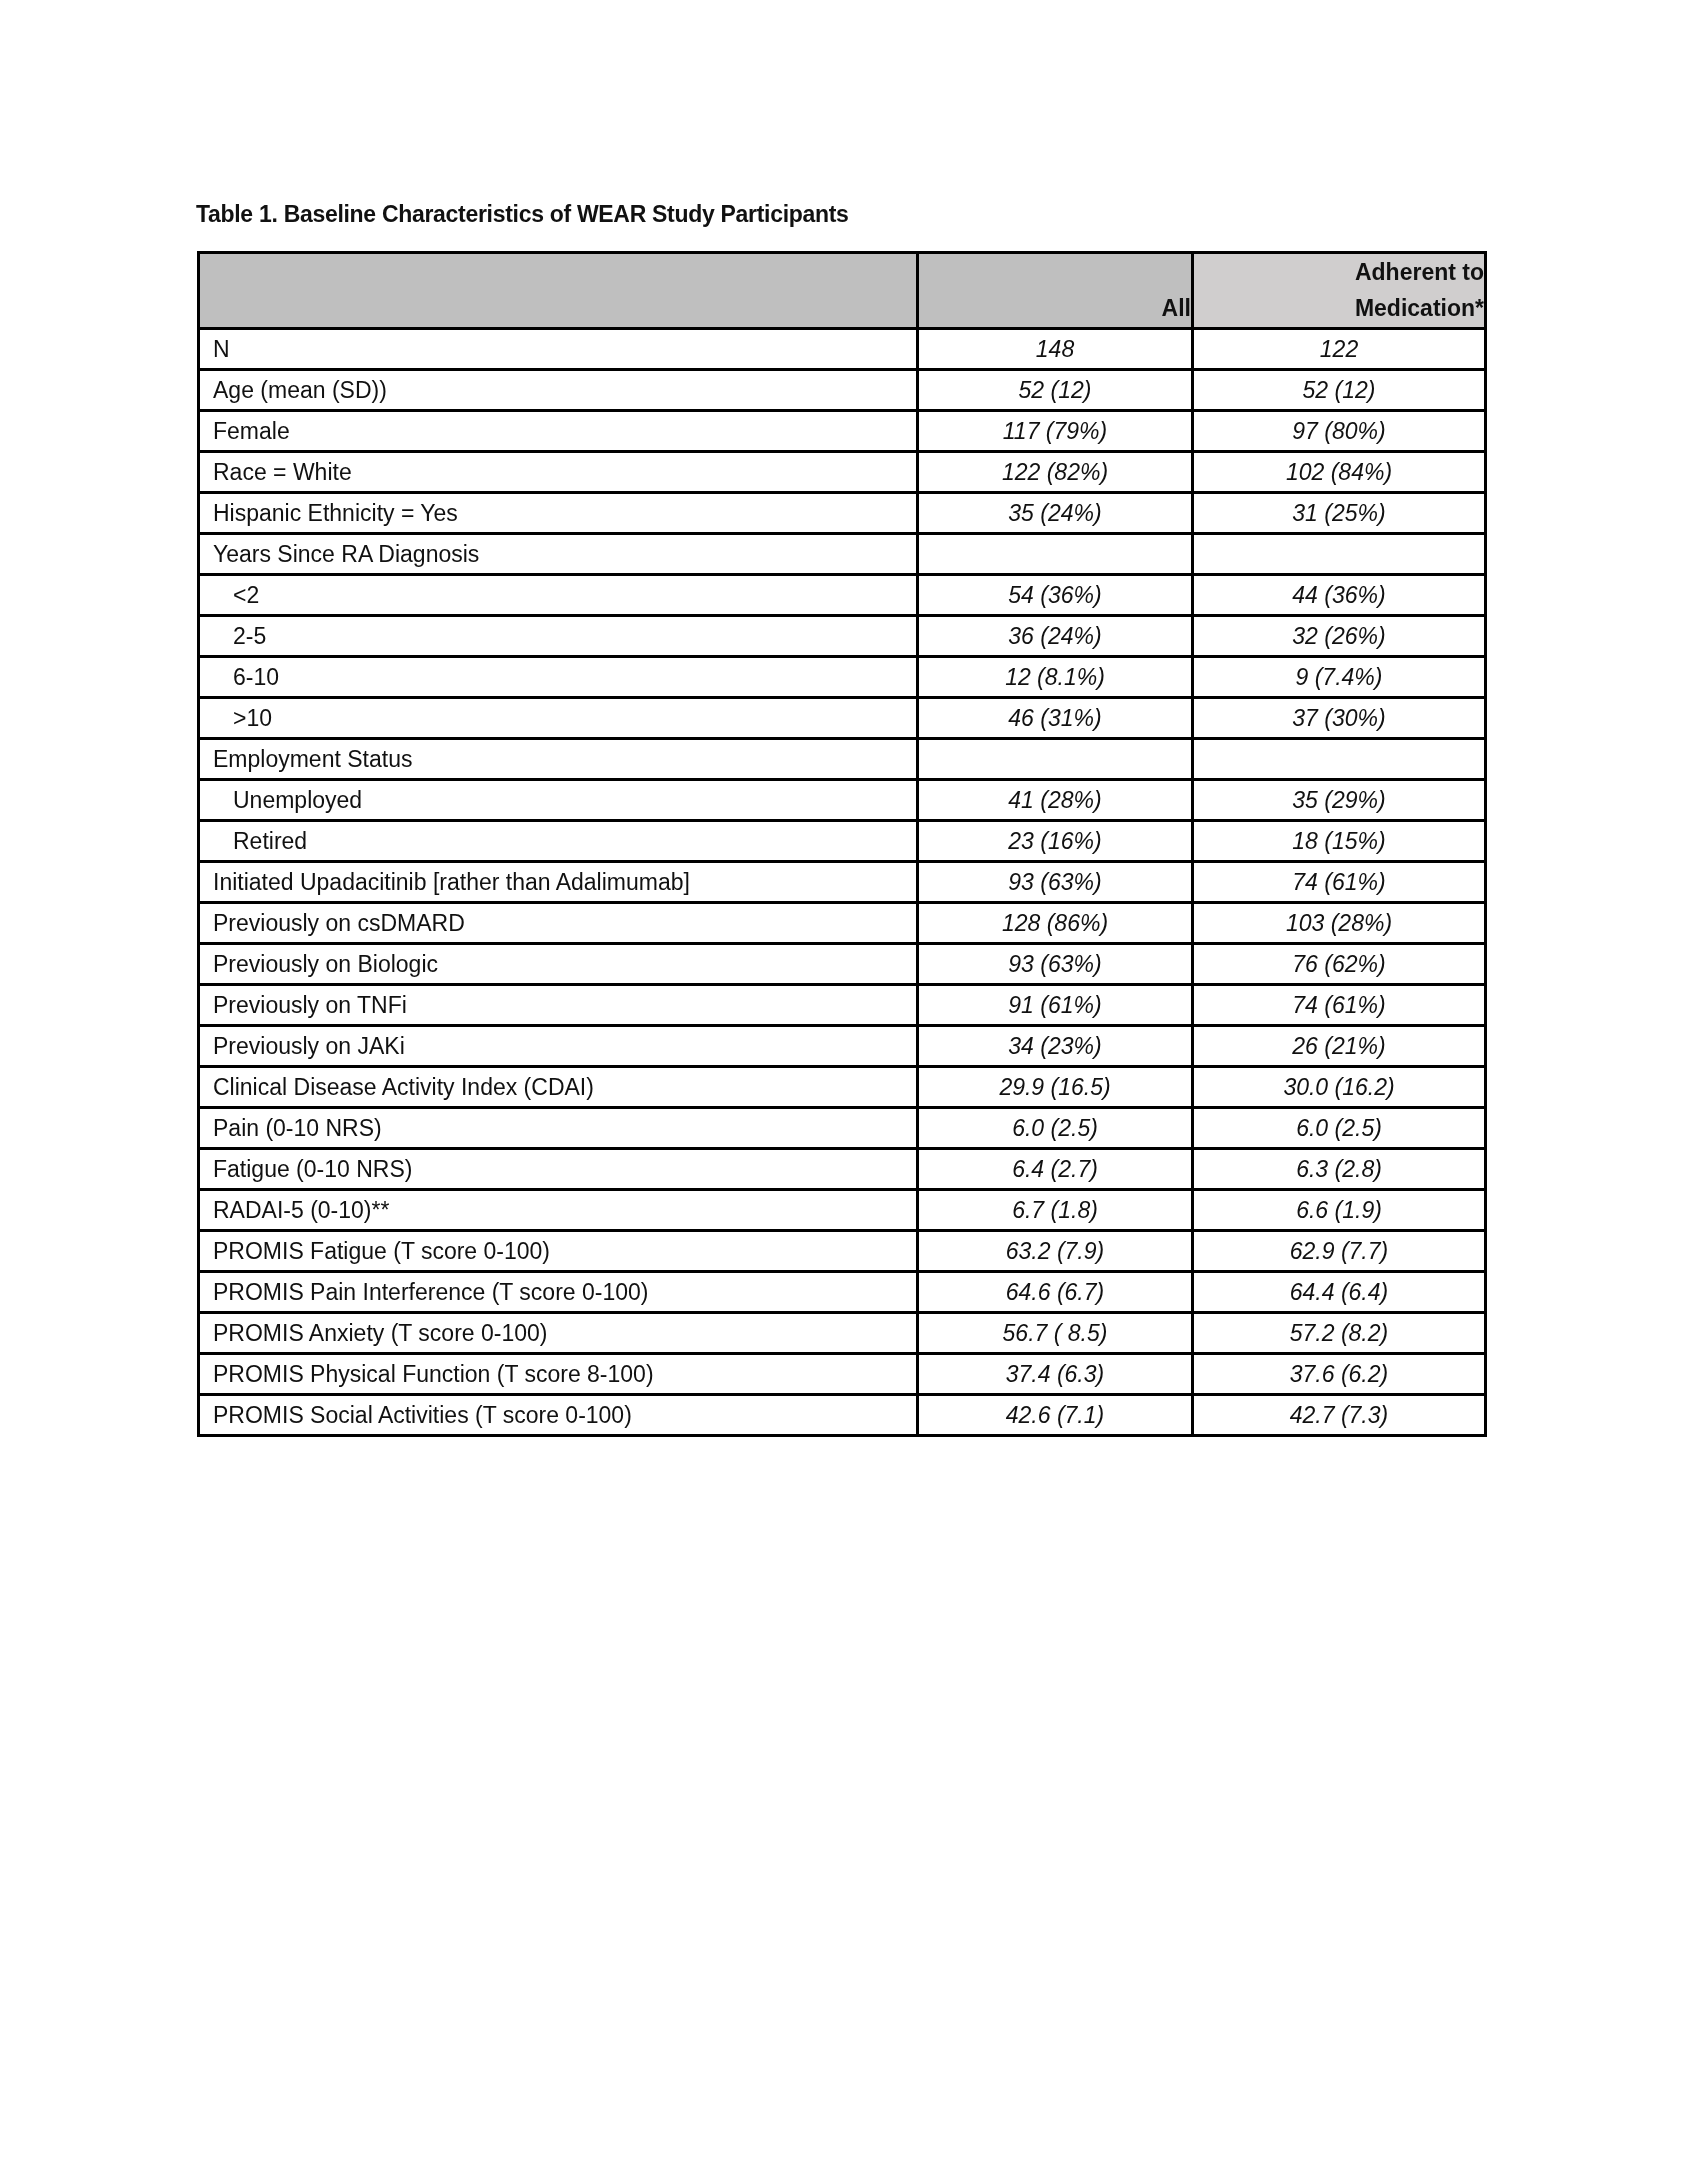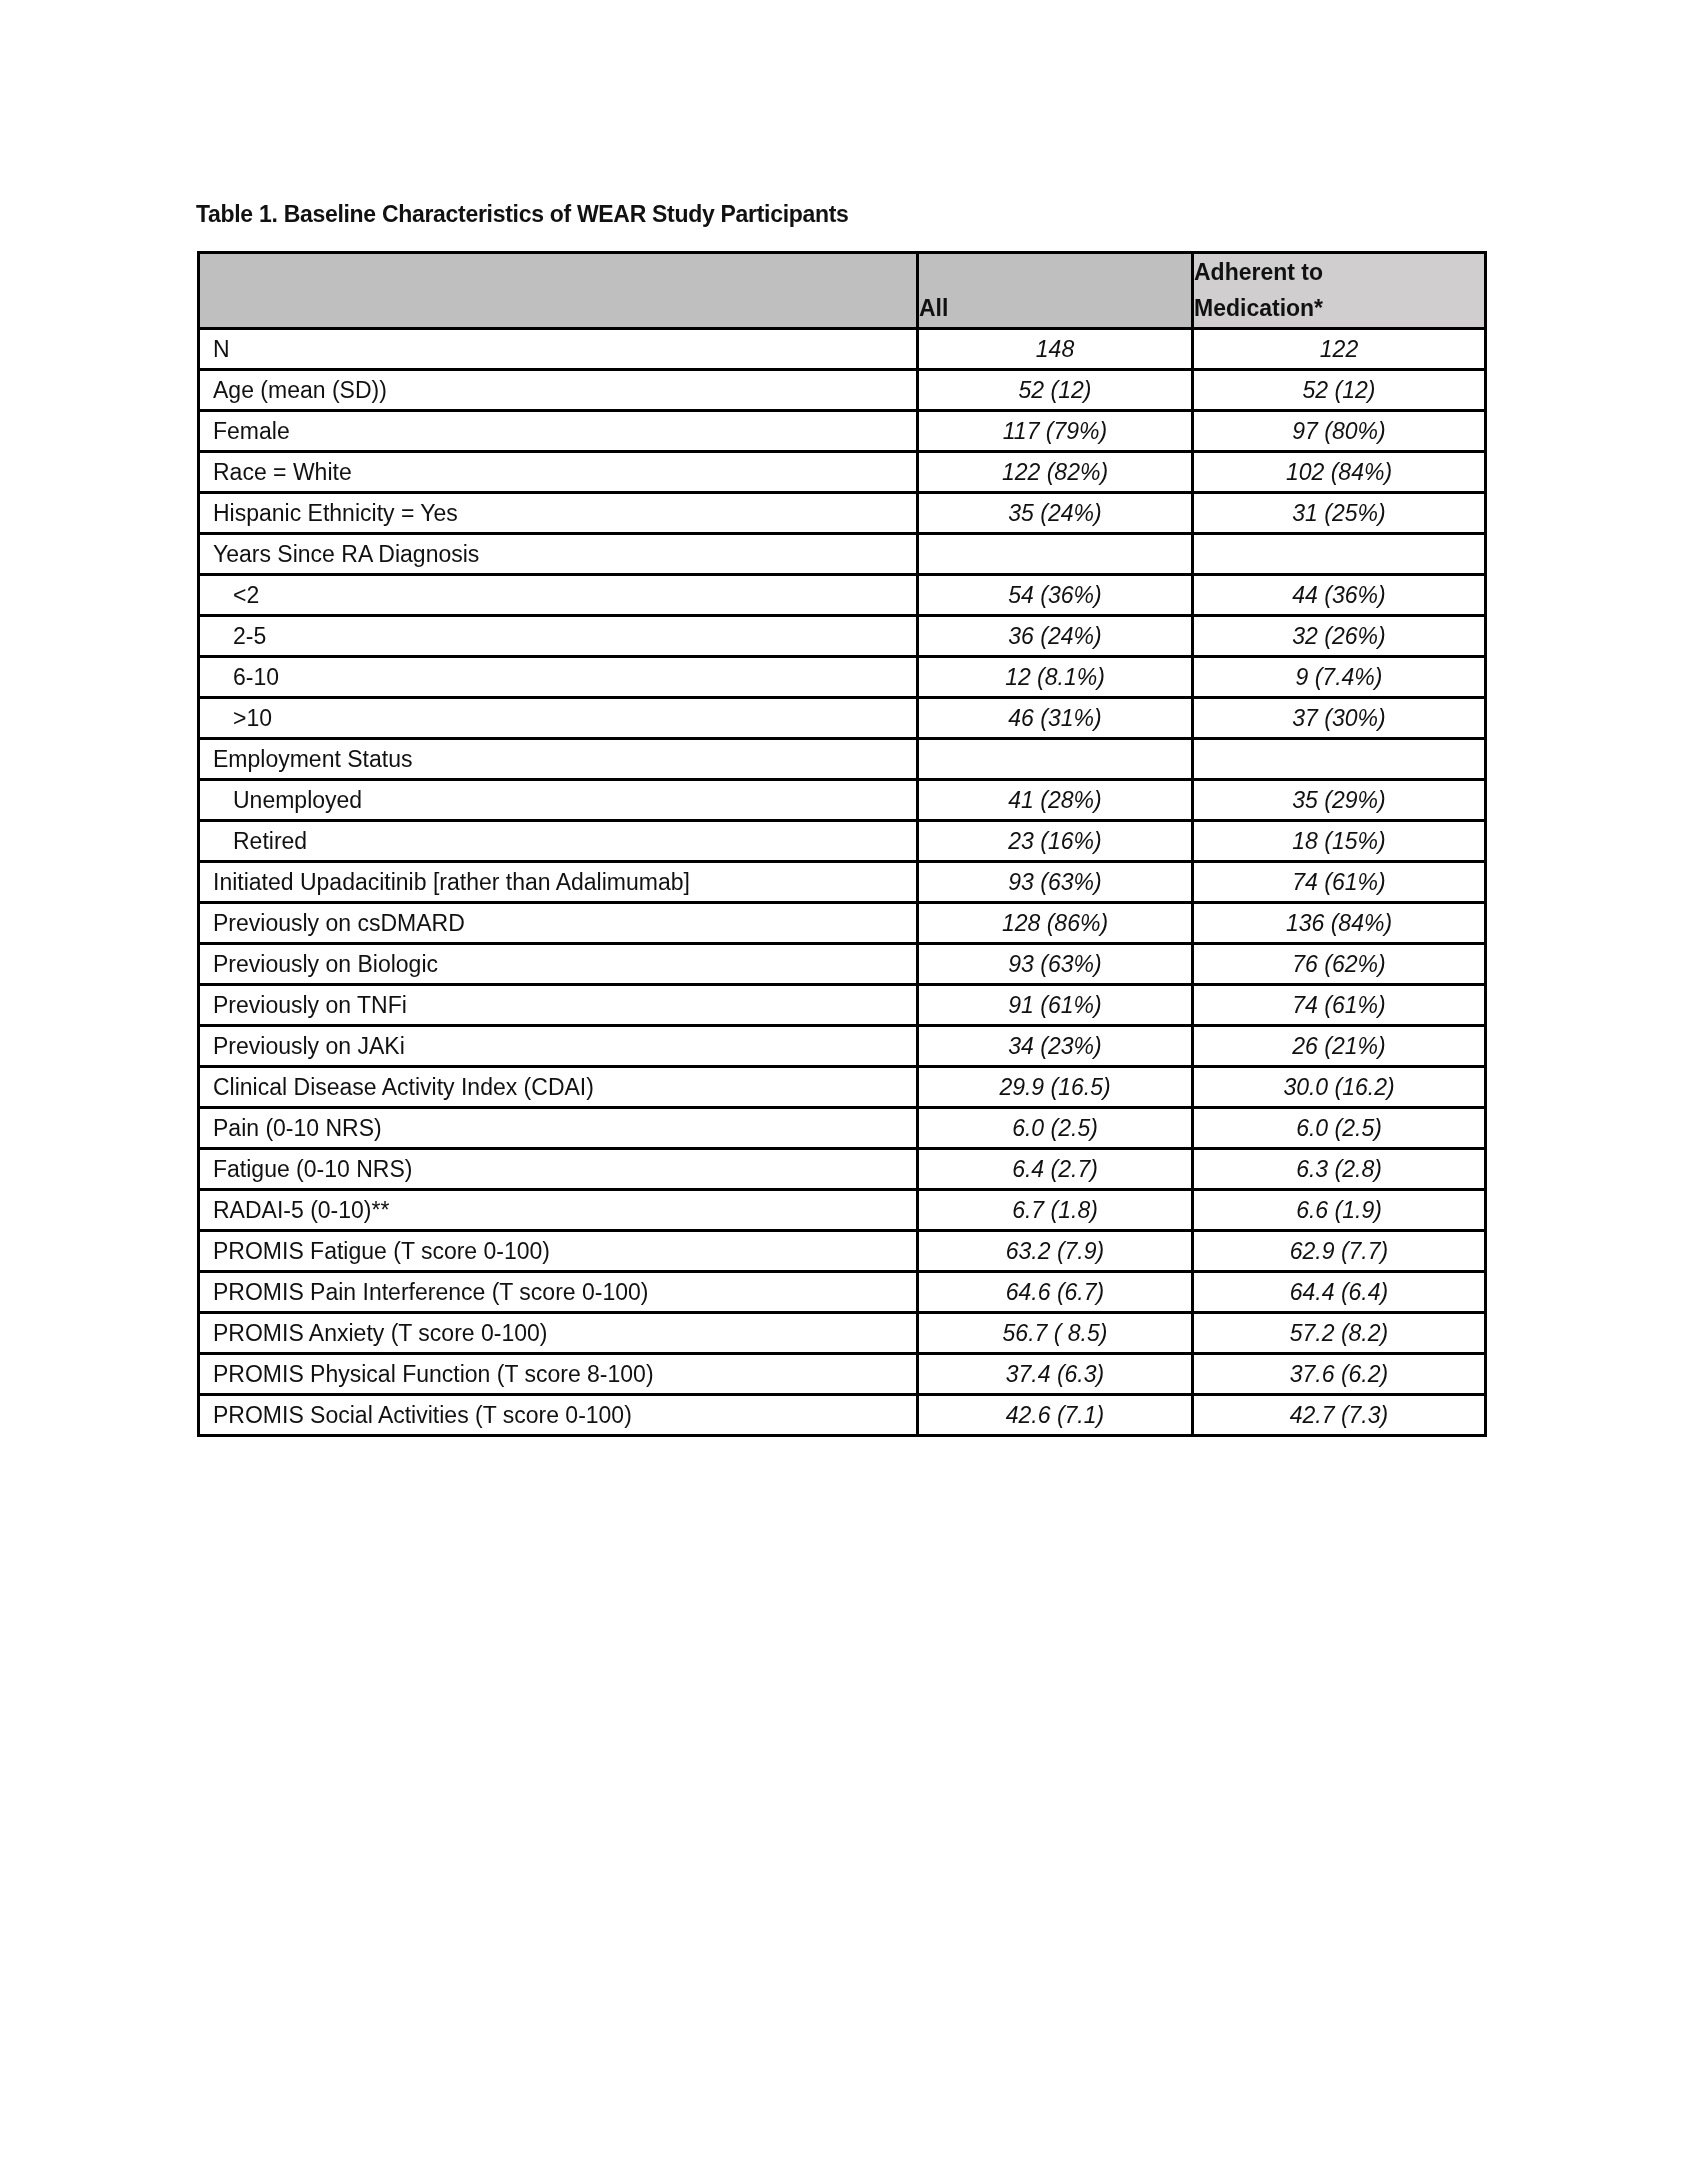--- a/index.html
+++ b/index.html
@@ -5,21 +5,21 @@
     html, body { margin: 0; padding: 0; background: #ffffff; }
     body { width: 1683px; height: 2178px; position: relative; overflow: hidden;
            font-family: "Liberation Sans", "DejaVu Sans", sans-serif; color: #111; }
     .title { position: absolute; left: 196px; top: 201px; font-size: 23px; font-weight: bold;
              letter-spacing: -0.3px; white-space: nowrap; }
     table { position: absolute; left: 197px; top: 251px; border-collapse: collapse;
             width: 1287px; table-layout: fixed; }
     col.c1 { width: 719px; } col.c2 { width: 275px; } col.c3 { width: 293px; }
     th, td { border: 3px solid #000; padding: 0; font-size: 23px; }
     thead th { height: 69px; background: #bfbfbf; font-weight: bold; vertical-align: bottom;
-               text-align: left; line-height: 36px; padding-bottom: 1px; }
+               text-align: right; line-height: 36px; padding-bottom: 1px; }
     thead th.adh { background: #d0cece; }
     tbody td { height: 38px; line-height: 38px; }
     td.label { padding-left: 13px; text-align: left; white-space: nowrap; }
     td.label.indent { padding-left: 33px; }
     td.val { text-align: center; font-style: italic; }
   </style>
 </head>
 <body>
 
 <div class="title">Table 1. Baseline Characteristics of WEAR Study Participants</div>
@@ -107,21 +107,21 @@
         <td class="val">18 (15%)</td>
       </tr>
       <tr>
         <td class="label">Initiated Upadacitinib [rather than Adalimumab]</td>
         <td class="val">93 (63%)</td>
         <td class="val">74 (61%)</td>
       </tr>
       <tr>
         <td class="label">Previously on csDMARD</td>
         <td class="val">128 (86%)</td>
-        <td class="val">136 (84%)</td>
+        <td class="val">103 (28%)</td>
       </tr>
       <tr>
         <td class="label">Previously on Biologic</td>
         <td class="val">93 (63%)</td>
         <td class="val">76 (62%)</td>
       </tr>
       <tr>
         <td class="label">Previously on TNFi</td>
         <td class="val">91 (61%)</td>
         <td class="val">74 (61%)</td>

